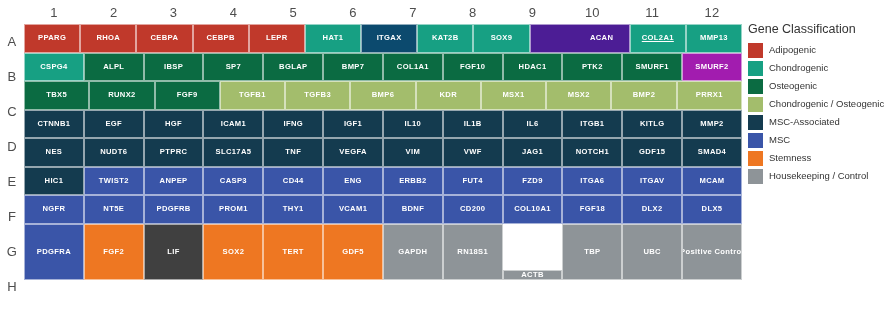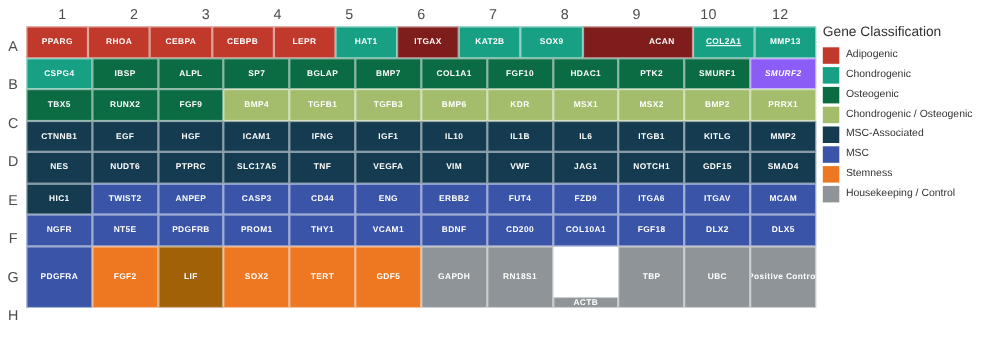--- a/index.html
+++ b/index.html
@@ -135,20 +135,21 @@
         <div class="col-head">1</div>
         <div class="col-head">2</div>
         <div class="col-head">3</div>
         <div class="col-head">4</div>
         <div class="col-head">5</div>
         <div class="col-head">6</div>
         <div class="col-head">7</div>
         <div class="col-head">8</div>
         <div class="col-head">9</div>
         <div class="col-head">10</div>
+        <div class="col-head">11</div>
         <div class="col-head">12</div>
       </div>
 
     <div class="row-labels">
         <div class="row-head">A</div>
         <div class="row-head">B</div>
         <div class="row-head">C</div>
         <div class="row-head">D</div>
         <div class="row-head">E</div>
         <div class="row-head">F</div>
@@ -157,46 +158,45 @@
       </div>
 
     <div class="grid">
         <div class="grid-row">
           <div class="cell" style="background: rgb(192, 57, 43);">PPARG</div>
           <div class="cell" style="background: rgb(192, 57, 43);">RHOA</div>
           <div class="cell" style="background: rgb(192, 57, 43);">CEBPA</div>
           <div class="cell" style="background: rgb(192, 57, 43);">CEBPB</div>
           <div class="cell" style="background: rgb(192, 57, 43);">LEPR</div>
           <div class="cell" style="background: rgb(23, 160, 131);">HAT1</div>
-          <div class="cell" style="background: #7f1d1d;">ITGAX</div>
+          <div class="cell" style="background: #0c4a6e;">ITGAX</div>
           <div class="cell" style="background: rgb(23, 160, 131);">KAT2B</div>
           <div class="cell" style="background: rgb(23, 160, 131);">SOX9</div>
-          <div class="cell" style="background: #7f1d1d; padding-left: 44px;">ACAN</div>
+          <div class="cell" style="background: #4c1d95; padding-left: 44px;">ACAN</div>
           <div class="cell" style="background: rgb(23, 160, 131); text-decoration: underline;">COL2A1</div>
           <div class="cell" style="background: rgb(23, 160, 131);">MMP13</div>
         </div>
         <div class="grid-row">
           <div class="cell" style="background: rgb(23, 160, 131);">CSPG4</div>
+          <div class="cell" style="background: rgb(11, 107, 66);">ALPL</div>
           <div class="cell" style="background: rgb(11, 107, 66);">IBSP</div>
-          <div class="cell" style="background: rgb(11, 107, 66);">ALPL</div>
           <div class="cell" style="background: rgb(11, 107, 66);">SP7</div>
           <div class="cell" style="background: rgb(11, 107, 66);">BGLAP</div>
           <div class="cell" style="background: rgb(11, 107, 66);">BMP7</div>
           <div class="cell" style="background: rgb(11, 107, 66);">COL1A1</div>
           <div class="cell" style="background: rgb(11, 107, 66);">FGF10</div>
           <div class="cell" style="background: rgb(11, 107, 66);">HDAC1</div>
           <div class="cell" style="background: rgb(11, 107, 66);">PTK2</div>
           <div class="cell" style="background: rgb(11, 107, 66);">SMURF1</div>
-          <div class="cell" style="background: #8b5cf6; font-style: italic;">SMURF2</div>
+          <div class="cell" style="background: #a21caf;">SMURF2</div>
         </div>
         <div class="grid-row">
           <div class="cell" style="background: rgb(11, 107, 66);">TBX5</div>
           <div class="cell" style="background: rgb(11, 107, 66);">RUNX2</div>
           <div class="cell" style="background: rgb(11, 107, 66);">FGF9</div>
-          <div class="cell" style="background: rgb(163, 189, 108);">BMP4</div>
           <div class="cell" style="background: rgb(163, 189, 108);">TGFB1</div>
           <div class="cell" style="background: rgb(163, 189, 108);">TGFB3</div>
           <div class="cell" style="background: rgb(163, 189, 108);">BMP6</div>
           <div class="cell" style="background: rgb(163, 189, 108);">KDR</div>
           <div class="cell" style="background: rgb(163, 189, 108);">MSX1</div>
           <div class="cell" style="background: rgb(163, 189, 108);">MSX2</div>
           <div class="cell" style="background: rgb(163, 189, 108);">BMP2</div>
           <div class="cell" style="background: rgb(163, 189, 108);">PRRX1</div>
         </div>
         <div class="grid-row">
@@ -251,21 +251,21 @@
           <div class="cell" style="background: rgb(58, 85, 168);">BDNF</div>
           <div class="cell" style="background: rgb(58, 85, 168);">CD200</div>
           <div class="cell" style="background: rgb(58, 85, 168);">COL10A1</div>
           <div class="cell" style="background: rgb(58, 85, 168);">FGF18</div>
           <div class="cell" style="background: rgb(58, 85, 168);">DLX2</div>
           <div class="cell" style="background: rgb(58, 85, 168);">DLX5</div>
         </div>
         <div class="grid-row">
           <div class="cell" style="background: rgb(58, 85, 168);">PDGFRA</div>
           <div class="cell" style="background: rgb(238, 119, 34);">FGF2</div>
-          <div class="cell" style="background: #a16207;">LIF</div>
+          <div class="cell" style="background: #404040;">LIF</div>
           <div class="cell" style="background: rgb(238, 119, 34);">SOX2</div>
           <div class="cell" style="background: rgb(238, 119, 34);">TERT</div>
           <div class="cell" style="background: rgb(238, 119, 34);">GDF5</div>
           <div class="cell" style="background: rgb(142, 148, 152);">GAPDH</div>
           <div class="cell" style="background: rgb(142, 148, 152);">RN18S1</div>
           <div class="cell" style="background: rgb(142, 148, 152); margin-top: 46px;">ACTB</div>
           <div class="cell" style="background: rgb(142, 148, 152);">TBP</div>
           <div class="cell" style="background: rgb(142, 148, 152);">UBC</div>
           <div class="cell" style="background: rgb(142, 148, 152);">Positive Control</div>
         </div>

